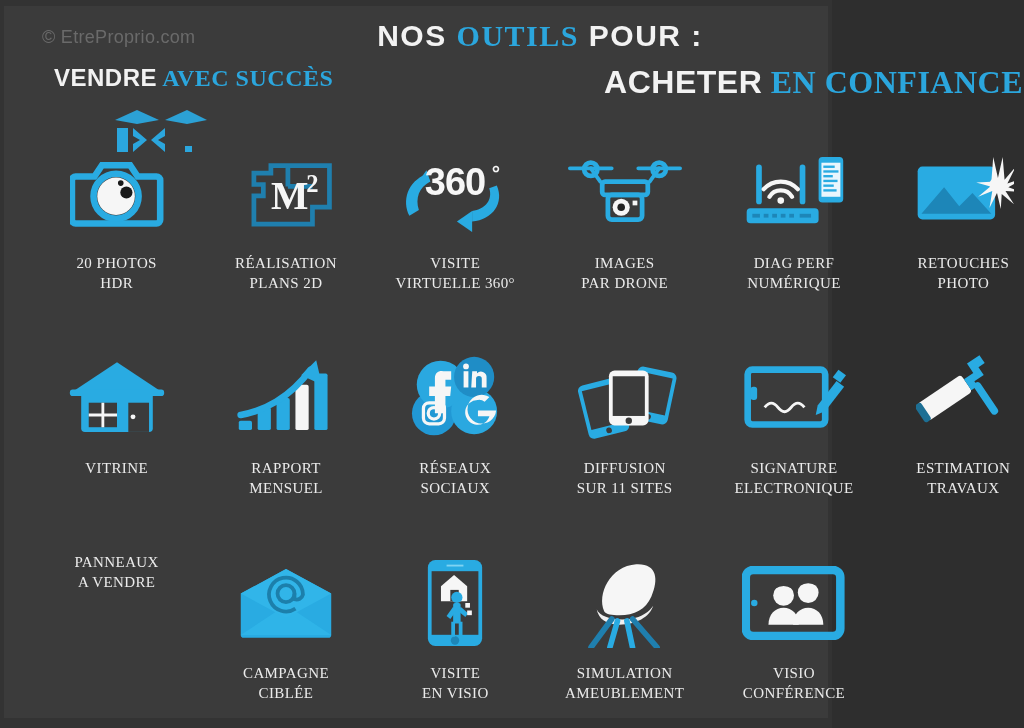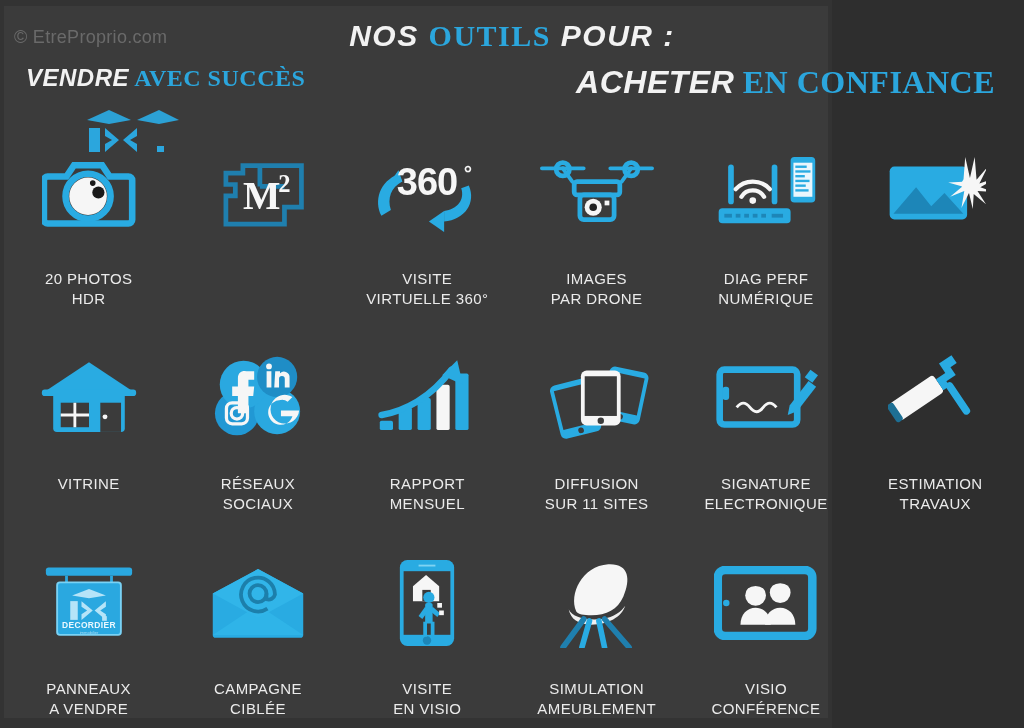--- a/index.html
+++ b/index.html
@@ -8,20 +8,21 @@
     width:1024px;height:728px;overflow:hidden;
   }
   #page{
     position:relative;width:832px;height:728px;
     background:#3b3b3b;
     box-sizing:border-box;
     border-top:6px solid #333333;
     border-bottom:10px solid #333333;
     border-left:4px solid #333333;
     border-right:4px solid #333333;
+    padding-left:28px;
   }
   #inner{position:relative;width:100%;height:100%;}
 
   
   .watermark{
     position:absolute;left:10px;top:21px;
     font-size:18px;color:#6a6a6a;letter-spacing:.3px;
     font-family:"Liberation Sans", sans-serif;
     white-space:nowrap;
   }
@@ -33,21 +34,21 @@
   }
   .hdr-row{position:absolute;top:58px;left:0;width:1016px;height:46px;}
   .hdr-left{
     position:absolute;left:22px;top:0;font-size:24px;font-weight:bold;
     letter-spacing:.5px;white-space:nowrap;
   }
   .hdr-right{
     position:absolute;right:25px;top:0;font-size:32px;font-weight:bold;
     letter-spacing:.5px;white-space:nowrap;margin-left:32px;
   }
-  .w{color:#f2f2f2;font-style:italic;}
+  .w{color:#f2f2f2;}
   .b{color:#2ba6dd;font-family:Liberation Serif, serif;}
 
   
   .brand-logo{
     position:absolute;left:75px;top:96px;width:110px;height:52px;
   }
 
   
   .grid{
     position:absolute;left:0;top:128px;width:1016px;
@@ -58,23 +59,24 @@
     height:205px;
     display:flex;flex-direction:column;align-items:center;
     justify-content:flex-start;
   }
   .icon-box{
     height:105px;width:120px;
     display:flex;align-items:center;justify-content:center;
     margin-top:6px;
   }
   .cell-label{
-    margin-top:24px;text-align:center;color:#ebebeb;
+    margin-top:8px;text-align:center;color:#ebebeb;
     font-size:15px;line-height:1.34;letter-spacing:.4px;
     white-space:pre-line;
+    font-family:Liberation Serif, serif;
   }
   svg{display:block;}
 </style>
 </head>
 <body>
 
 <div id="page">
  <div id="inner">
 
   <div class="watermark">© EtreProprio.com</div>
@@ -128,20 +130,22 @@
       <div class="icon-box">
         <svg viewBox="0 0 108 82" width="102" height="78">
           <g fill="none" stroke="#1f7fae" stroke-width="5">
             <path d="M20 20 h18 v-8 h62 v44 h-18 v18 h-62 v-30 h10 v-12 h-10 z"></path>
             <path d="M56 12 v22 M56 34 h26"></path>
           </g>
           <text x="58" y="58" font-family="'Liberation Serif',serif" font-size="42" font-weight="bold" fill="#f6f6f6" text-anchor="middle">M</text>
           <text x="82" y="40" font-family="'Liberation Serif',serif" font-size="26" font-weight="bold" fill="#f6f6f6" text-anchor="middle">2</text>
         </svg>
       </div>
+      <div class="cell-label">RÉALISATION
+PLANS 2D</div>
     </div>
 
     <div class="cell">
       <div class="icon-box">
         <svg viewBox="0 0 120 84" width="114" height="80">
           <g fill="#29abe2">
             <path d="M30 22 C10 30 4 50 12 66 l10 -6 C18 48 22 36 34 30 Z"></path>
             <path d="M34 30 l-4 -12 l-10 14 z"></path>
             <path d="M104 34 C112 52 100 70 78 72 l0 -11 c14 -2 22 -12 18 -24 Z"></path>
             <path d="M78 61 l0 22 l-16 -11 z"></path>
@@ -217,20 +221,22 @@
       <div class="icon-box">
         <svg viewBox="0 0 108 84" width="102" height="80">
           <rect x="6" y="14" width="82" height="56" rx="5" fill="#29abe2"></rect>
           <path d="M10 64 L34 36 L50 56 L64 42 L84 64 Z" fill="#1d86b8"></path>
           <g fill="#f6f6f6">
             <path d="M86 4 l5 22 l5 -22 l2 24 l12 -14 l-9 18 l18 -6 l-17 10 l15 5 l-18 -1 l9 14 l-13 -11 l-1 16 l-4 -17 l-8 16 l3 -18 l-15 6 l13 -11 l-15 -4 l16 -1 z"></path>
             <circle cx="89" cy="33" r="7"></circle>
           </g>
         </svg>
       </div>
+      <div class="cell-label">RETOUCHES
+PHOTO</div>
     </div>
 
     <div class="cell">
       <div class="icon-box">
         <svg viewBox="0 0 104 84" width="98" height="80">
           <path d="M52 4 L100 36 H4 Z" fill="#29abe2"></path>
           <rect x="2" y="33" width="100" height="7" rx="3" fill="#29abe2"></rect>
           <path d="M14 40 h76 v34 a4 4 0 0 1 -4 4 h-68 a4 4 0 0 1 -4 -4 z" fill="#29abe2"></path>
           <rect x="22" y="47" width="30" height="26" fill="#3b3b3b"></rect>
           <g stroke="#f6f6f6" stroke-width="3">
@@ -238,20 +244,38 @@
               </g>
           <path d="M64 47 h22 v31 h-22 z" fill="#3b3b3b"></path>
           <circle cx="69" cy="62" r="2.6" fill="#f6f6f6"></circle>
         </svg>
       </div>
       <div class="cell-label">VITRINE</div>
     </div>
 
     <div class="cell">
       <div class="icon-box">
+        <svg viewBox="0 0 108 84" width="102" height="80">
+          <g>
+            <rect x="4" y="66" width="14" height="10" rx="2" fill="#29abe2"></rect>
+            <rect x="24" y="52" width="14" height="24" rx="2" fill="#29abe2"></rect>
+            <rect x="44" y="42" width="14" height="34" rx="2" fill="#29abe2"></rect>
+            <rect x="64" y="28" width="14" height="48" rx="2" fill="#f6f6f6"></rect>
+            <rect x="84" y="16" width="14" height="60" rx="2" fill="#29abe2"></rect>
+          </g>
+          <path d="M6 60 C30 56 58 42 80 12" fill="none" stroke="#29abe2" stroke-width="7" stroke-linecap="round"></path>
+          <path d="M86 2 l6 26 l-22 -10 z" fill="#29abe2"></path>
+        </svg>
+      </div>
+      <div class="cell-label">RAPPORT
+MENSUEL</div>
+    </div>
+
+    <div class="cell">
+      <div class="icon-box">
         <svg viewBox="0 0 96 92" width="92" height="88">
           <circle cx="26" cy="62" r="23" fill="#2198d4"></circle>
           <circle cx="68" cy="60" r="24" fill="#2aa8e0"></circle>
           <circle cx="33" cy="32" r="25" fill="#2aa8e0"></circle>
           <circle cx="68" cy="24" r="21" fill="#1f8dc6"></circle>
           <path d="M36 18 h8 v9 h-6 v7 h6 l-1 10 h-5 v18 h-11 v-18 h-6 v-10 h6 v-9 a7 7 0 0 1 9 -7 z" fill="#f6f6f6"></path>
           <g fill="#f6f6f6">
             <rect x="57" y="18" width="5" height="17"></rect>
                 <circle cx="59.5" cy="13" r="3"></circle>
             <path d="M66 18 h5 v2 a6 6 0 0 1 10 5 v10 h-5 v-9 a3 3 0 0 0 -6 0 v9 h-5 z"></path>
@@ -263,38 +287,20 @@
           <circle cx="33" cy="56" r="2" fill="#f6f6f6"></circle>
           <path d="M72 48 a13 13 0 1 0 12 17 h-12 v-6 h19 a15 15 0 1 1 -7 -14 l-5 5 a9 9 0 0 0 -7 -2 z" fill="#f6f6f6"></path>
         </svg>
       </div>
       <div class="cell-label">RÉSEAUX
 SOCIAUX</div>
     </div>
 
     <div class="cell">
       <div class="icon-box">
-        <svg viewBox="0 0 108 84" width="102" height="80">
-          <g>
-            <rect x="4" y="66" width="14" height="10" rx="2" fill="#29abe2"></rect>
-            <rect x="24" y="52" width="14" height="24" rx="2" fill="#29abe2"></rect>
-            <rect x="44" y="42" width="14" height="34" rx="2" fill="#29abe2"></rect>
-            <rect x="64" y="28" width="14" height="48" rx="2" fill="#f6f6f6"></rect>
-            <rect x="84" y="16" width="14" height="60" rx="2" fill="#29abe2"></rect>
-          </g>
-          <path d="M6 60 C30 56 58 42 80 12" fill="none" stroke="#29abe2" stroke-width="7" stroke-linecap="round"></path>
-          <path d="M86 2 l6 26 l-22 -10 z" fill="#29abe2"></path>
-        </svg>
-      </div>
-      <div class="cell-label">RAPPORT
-MENSUEL</div>
-    </div>
-
-    <div class="cell">
-      <div class="icon-box">
         <svg viewBox="0 0 110 86" width="104" height="82">
           <g transform="rotate(-14 36 52)">
             <rect x="10" y="24" width="44" height="58" rx="6" fill="#29abe2"></rect>
             <rect x="14" y="30" width="36" height="42" fill="#3b3b3b"></rect>
             <circle cx="32" cy="77" r="3" fill="#3b3b3b"></circle>
           </g>
           <g transform="rotate(12 82 46)">
             <rect x="62" y="12" width="42" height="56" rx="6" fill="#29abe2"></rect>
             <rect x="66" y="18" width="34" height="40" fill="#3b3b3b"></rect>
             <circle cx="83" cy="63" r="3" fill="#3b3b3b"></circle>
@@ -336,38 +342,20 @@
             <path d="M62 30 h12 v-12 h16 v10 h-8 v10 h-12 v6 h-8 z" fill="#29abe2"></path>
             <rect x="66" y="40" width="8" height="40" rx="4" fill="#29abe2"></rect>
           </g>
         </svg>
       </div>
       <div class="cell-label">ESTIMATION
 TRAVAUX</div>
     </div>
 
     <div class="cell">
-      <div class="icon-box">
-        <svg viewBox="0 0 96 84" width="90" height="80">
-          <rect x="2" y="4" width="92" height="9" rx="3" fill="#2aa8e0"></rect>
-          <g stroke="#2aa8e0" stroke-width="3">
-                <path d="M24 13 v9 M72 13 v9"></path>
-              </g>
-          <rect x="14" y="20" width="68" height="56" rx="3" fill="#2aa8e0" stroke="#79d2f5" stroke-width="2"></rect>
-          <g fill="#bde8fa" opacity=".95">
-            <path d="M30 34 L48 27 L66 34 L48 37 Z"></path>
-            <rect x="28" y="40" width="8" height="20"></rect>
-            <path d="M40 40 L52 50 L40 60 L40 54 L46 50 L40 46 Z"></path>
-            <path d="M66 40 L54 50 L66 60 L66 54 L60 50 L66 46 Z"></path>
-            <rect x="62" y="56" width="5" height="5"></rect>
-          </g>
-          <text x="48" y="69" font-size="9" font-weight="bold" fill="#eaf8ff" text-anchor="middle" font-family="'Liberation Sans',sans-serif" letter-spacing=".4">DECORDIER</text>
-          <text x="48" y="75" font-size="4.4" fill="#a8ddf4" text-anchor="middle" font-family="'Liberation Sans',sans-serif">immobilier</text>
-        </svg>
-      </div>
       <div class="cell-label">PANNEAUX
 A VENDRE</div>
     </div>
 
     <div class="cell">
       <div class="icon-box">
         <svg viewBox="0 0 104 76" width="98" height="72">
           <path d="M4 28 L52 2 L100 28 v44 a3 3 0 0 1 -3 3 h-90 a3 3 0 0 1 -3 -3 z" fill="#29abe2"></path>
           <path d="M4 72 L52 40 L100 72 Z" fill="#2fb4e8"></path>
           <path d="M4 28 L52 2 L100 28 L52 54 Z" fill="#31b5e9"></path>

